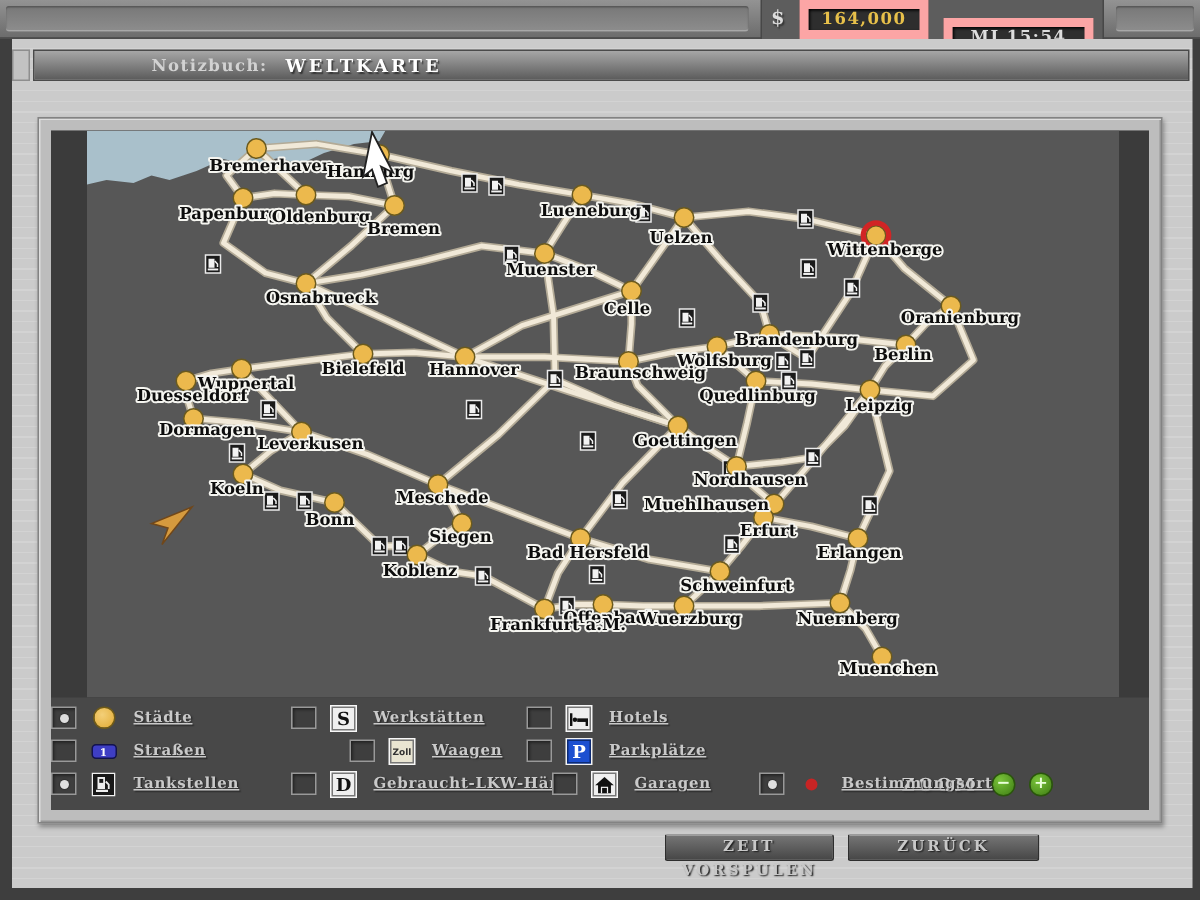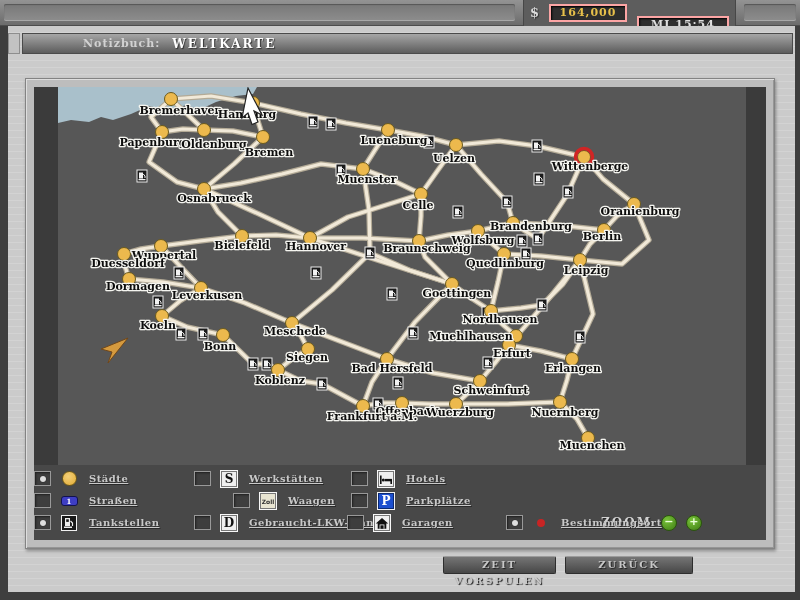--- a/index.html
+++ b/index.html
@@ -9,33 +9,33 @@
   .topbar{position:absolute;left:0;top:0;width:800px;height:26px;
           background:linear-gradient(#939393,#6c6c6c);
           border-bottom:1px solid #4c4c4c;display:flex;align-items:center;padding:0 4px;box-sizing:border-box;}
   .tb-inset{height:17px;border-radius:2px;background:linear-gradient(#787878,#8d8d8d);
             box-shadow:inset 0 1px 1px #565656, inset 0 -1px 0 #a8a8a8;}
   .tb-left{flex:1;margin-right:8px;}
   .tb-right{width:52px;margin-left:8px;}
   .statusgroup{display:flex;align-items:center;gap:10px;background:#5d5d5d;
                border:1px solid #474747;border-radius:2px;padding:2px 6px;}
   .dollar{color:#dcdcdc;font-weight:bold;font-size:13px;text-shadow:1px 1px 1px #333;}
-  .valbox{background:#2e2e2e;border:2px solid #fca5a5;box-shadow:inset 1px 1px 2px #000;
+  .valbox{background:#2e2e2e;border:6px solid #fca5a5;box-shadow:inset 1px 1px 2px #000;
           height:14px;line-height:14px;text-align:center;font-weight:bold;font-size:11px;letter-spacing:1px;}
   .money{width:74px;color:#e7c04a;}
   .clock{width:88px;color:#dedede;margin-top:24px;}
   
   .desk{position:absolute;left:8px;top:26px;width:787px;height:566px;
         background:repeating-linear-gradient(180deg,#cbcbcb 0 6px,#d3d3d3 6px 7px);}
   .header-tab{position:absolute;left:0;top:7px;width:12px;height:21px;background:#c2c2c2;
               border:1px solid #8e8e8e;box-sizing:border-box;}
   .headerbar{position:absolute;left:14px;top:7px;right:2px;height:21px;
              background:linear-gradient(#a6a6a6,#5c5c5c);border:1px solid #4a4a4a;
              box-sizing:border-box;display:flex;align-items:center;}
-  .headerbar .nb{margin-left:60px;color:#d2d2d2;font-weight:bold;font-size:11px;letter-spacing:1px;}
+  .headerbar .nb{margin-left:78px;color:#d2d2d2;font-weight:bold;font-size:11px;letter-spacing:1px;}
   .headerbar .ttl{margin-left:12px;color:#ffffff;font-weight:bold;font-size:12px;letter-spacing:2px;
                   text-shadow:1px 1px 1px #333;}
   
   .map-panel{position:absolute;left:17px;top:52px;width:750px;height:471px;box-sizing:border-box;
              background:#bdbdbd;border:1px solid #838383;padding:8px;
              box-shadow:inset 1px 1px 0 #dedede, inset -1px -1px 0 #969696, 1px 2px 3px rgba(0,0,0,.35);}
   .map-dark{position:relative;width:732px;height:453px;background:#3c3c3c;overflow:hidden;}
   .map-svg{display:block;}
   
   .legend{position:relative;width:732px;height:75px;background:#484848;font-size:10px;}
@@ -607,21 +607,21 @@
               </span>
               <span class="lg-label">Hotels</span>
             </div>
             <div class="lg-item" style="left: 317px; top: 27px;">
               <span class="cb" role="checkbox" aria-checked="false"></span>
               <span class="icwrap">
                 <span class="ic ic-parking">P</span>
               </span>
               <span class="lg-label">Parkplätze</span>
             </div>
-            <div class="lg-item" style="left: 313px; top: 49px; align-items: center;">
+            <div class="lg-item" style="left: 334px; top: 49px; align-items: center;">
               <span class="cb" role="checkbox" aria-checked="false"></span>
               <span class="icwrap">
                 <span class="ic ic-sq">
                   <svg width="14" height="15" viewBox="0 0 14 14">
                     <path d="M7 1.5 L13.2 7 L11.3 7 L11.3 12.3 L2.7 12.3 L2.7 7 L0.8 7 Z" fill="#111"></path>
                     <rect x="4.6" y="8" width="4.8" height="4.3" fill="#f0f0f0"></rect>
                     <rect x="5.4" y="8.8" width="3.2" height="3.5" fill="#111"></rect>
                   </svg>
                 </span>
               </span>

